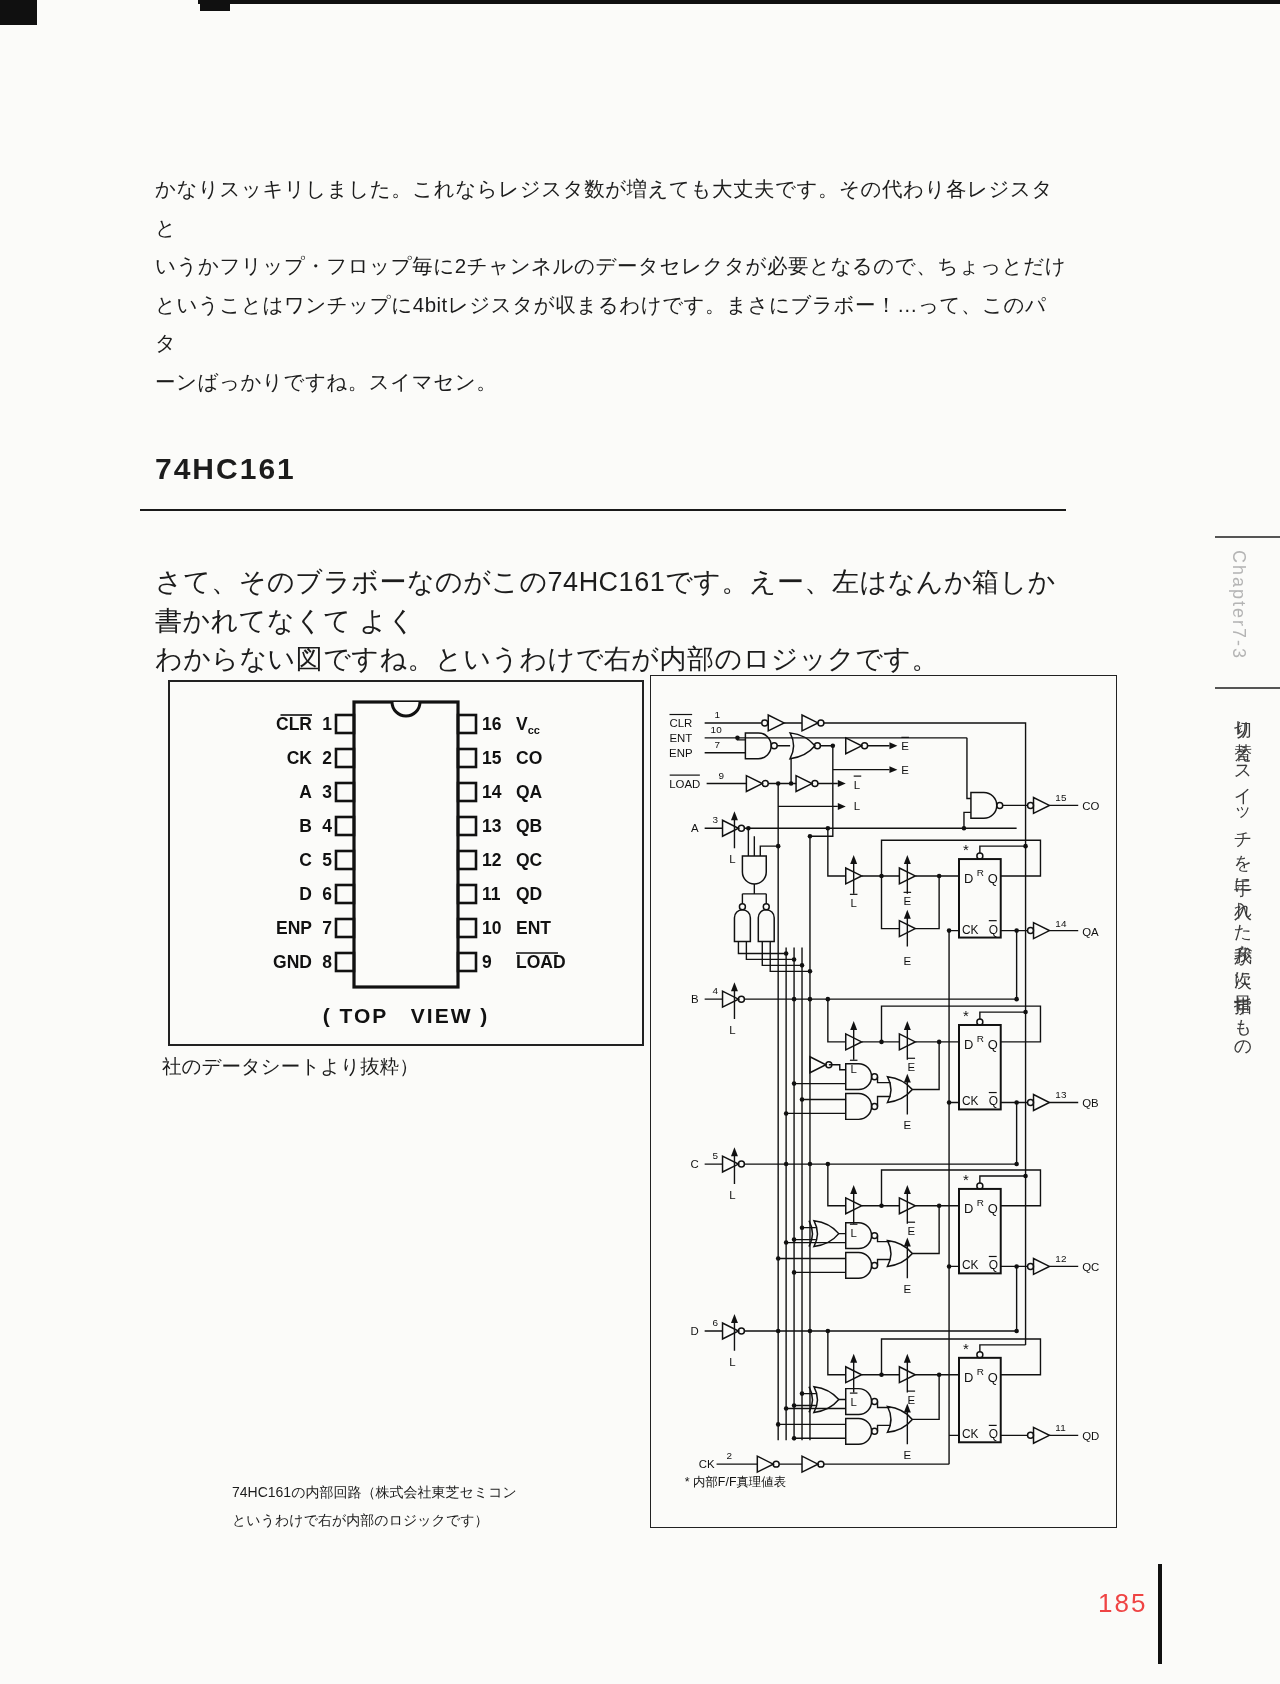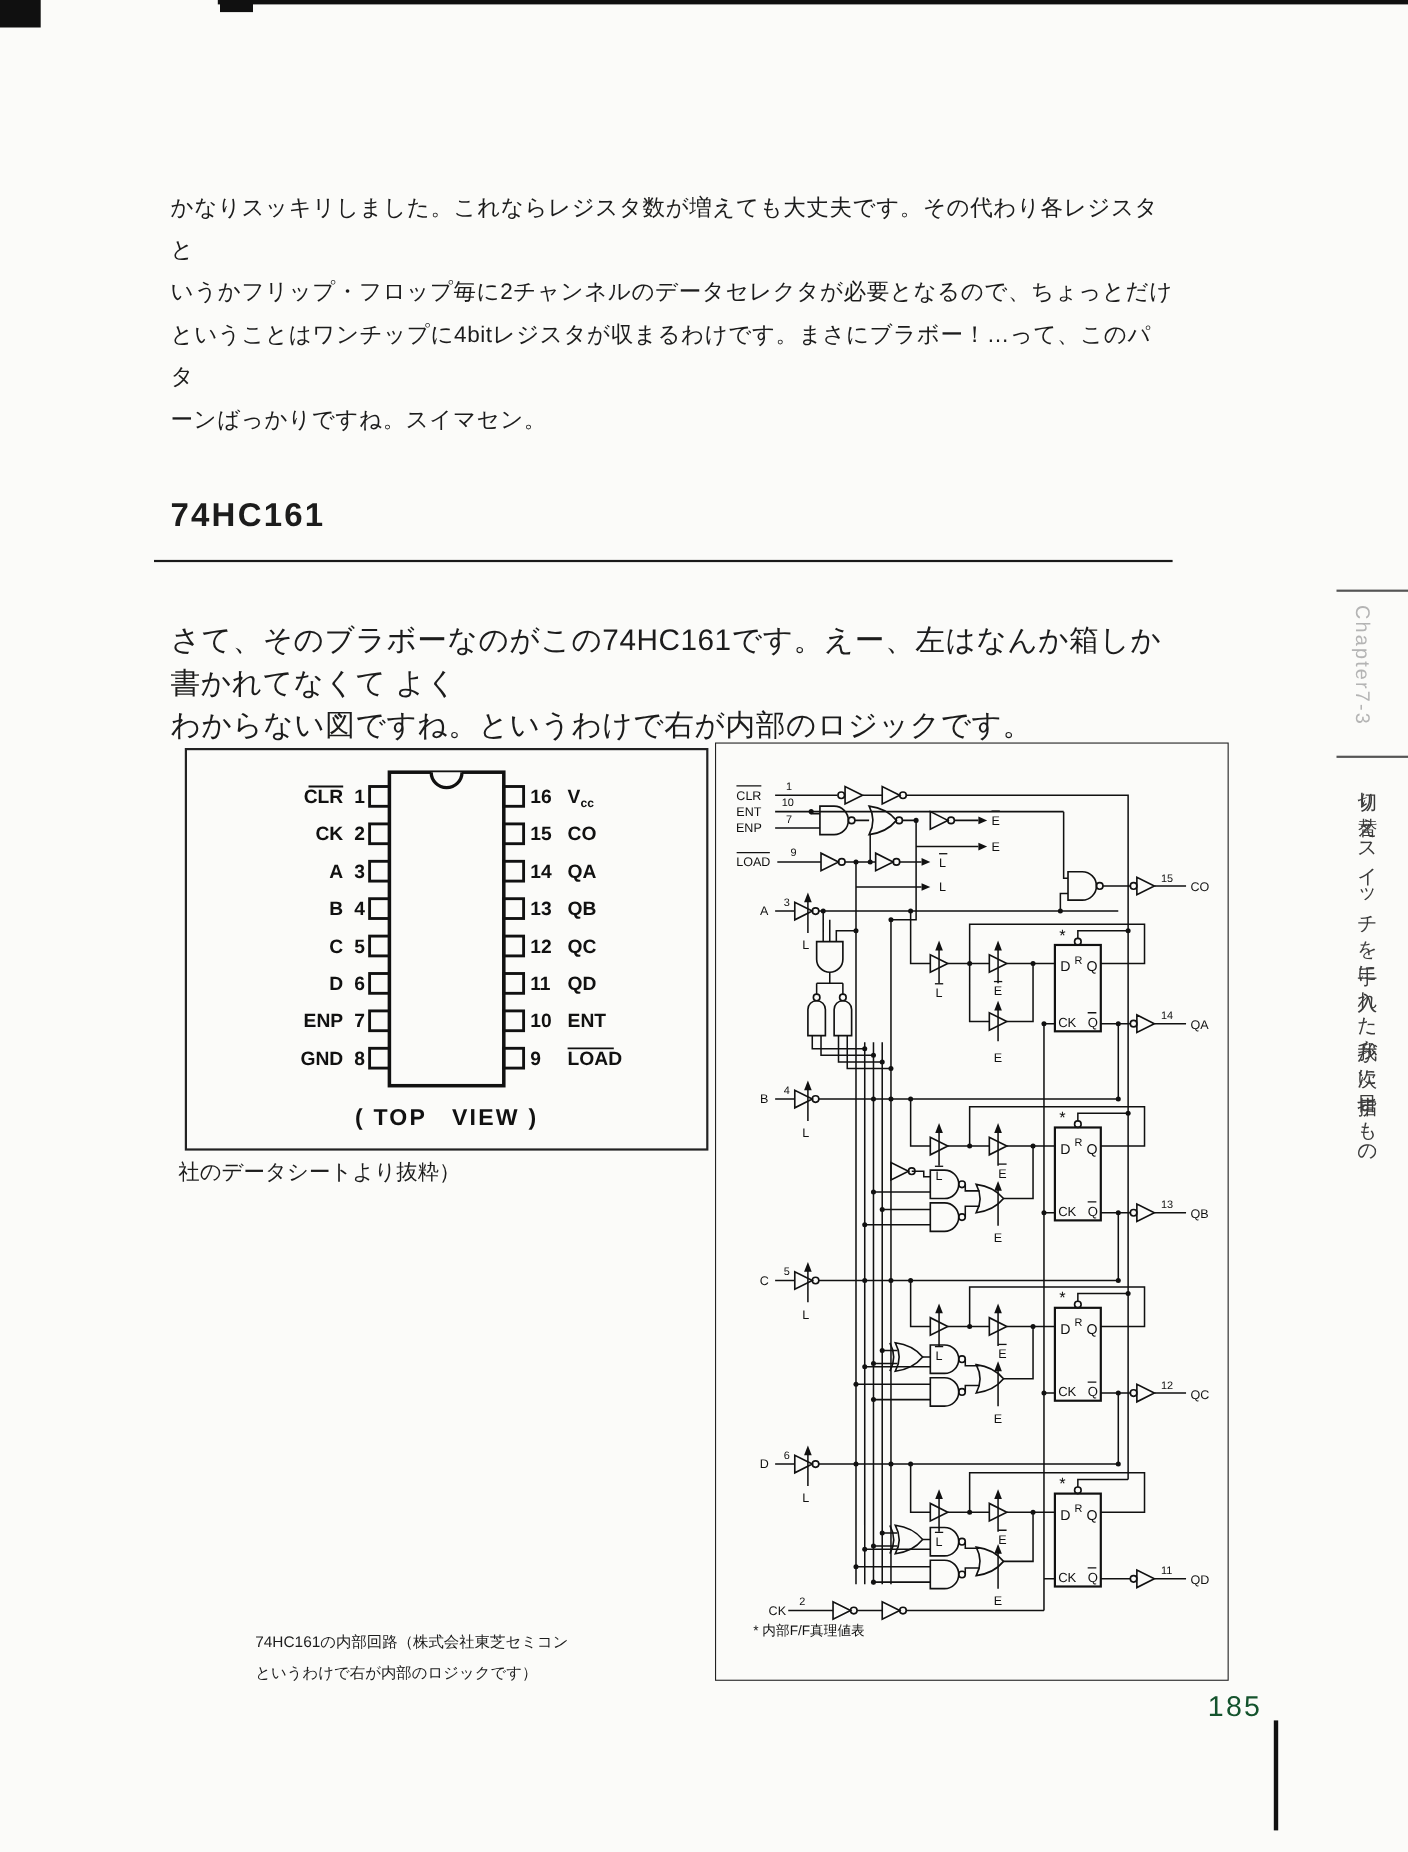--- a/index.html
+++ b/index.html
@@ -16,21 +16,21 @@
               background:#fbfbf9;}
   .pinout-caption{position:absolute;left:162px;top:1050px;font-size:19.5px;line-height:33px;}
   .circuit-box{position:absolute;left:650px;top:675px;width:465px;height:851px;border:1.6px solid #222;
                background:#fbfbf9;}
   .circuit-caption{position:absolute;left:232px;top:1478px;font-size:14px;line-height:28px;}
   .side-rule{position:absolute;height:1.6px;background:#555;}
   .chapter-vert{position:absolute;left:1228px;top:550px;writing-mode:vertical-rl;text-orientation:mixed;
                 font-size:18px;color:#b4b4b4;letter-spacing:2px;}
   .title-vert{position:absolute;left:1231px;top:706px;writing-mode:vertical-rl;text-orientation:mixed;
               font-size:18px;color:#3a3a3a;letter-spacing:1.5px;}
-  .pagenum{position:absolute;left:1098px;top:1536px;font-size:26px;color:#14532d;letter-spacing:2px;}
+  .pagenum{position:absolute;left:1098px;top:1588px;font-size:26px;color:#ef4444;letter-spacing:2px;}
   .page-bar{position:absolute;left:1158px;top:1564px;width:4px;height:100px;background:#111;}
   svg text{font-family:"Liberation Sans",sans-serif;fill:#111;}
 </style>
 </head>
 <body>
 
 <div class="page">
 
   <div class="artifact" style="left:0;top:0;width:37px;height:25px;"></div>
   <div class="artifact" style="left:198px;top:0;width:1082px;height:4px;"></div>

